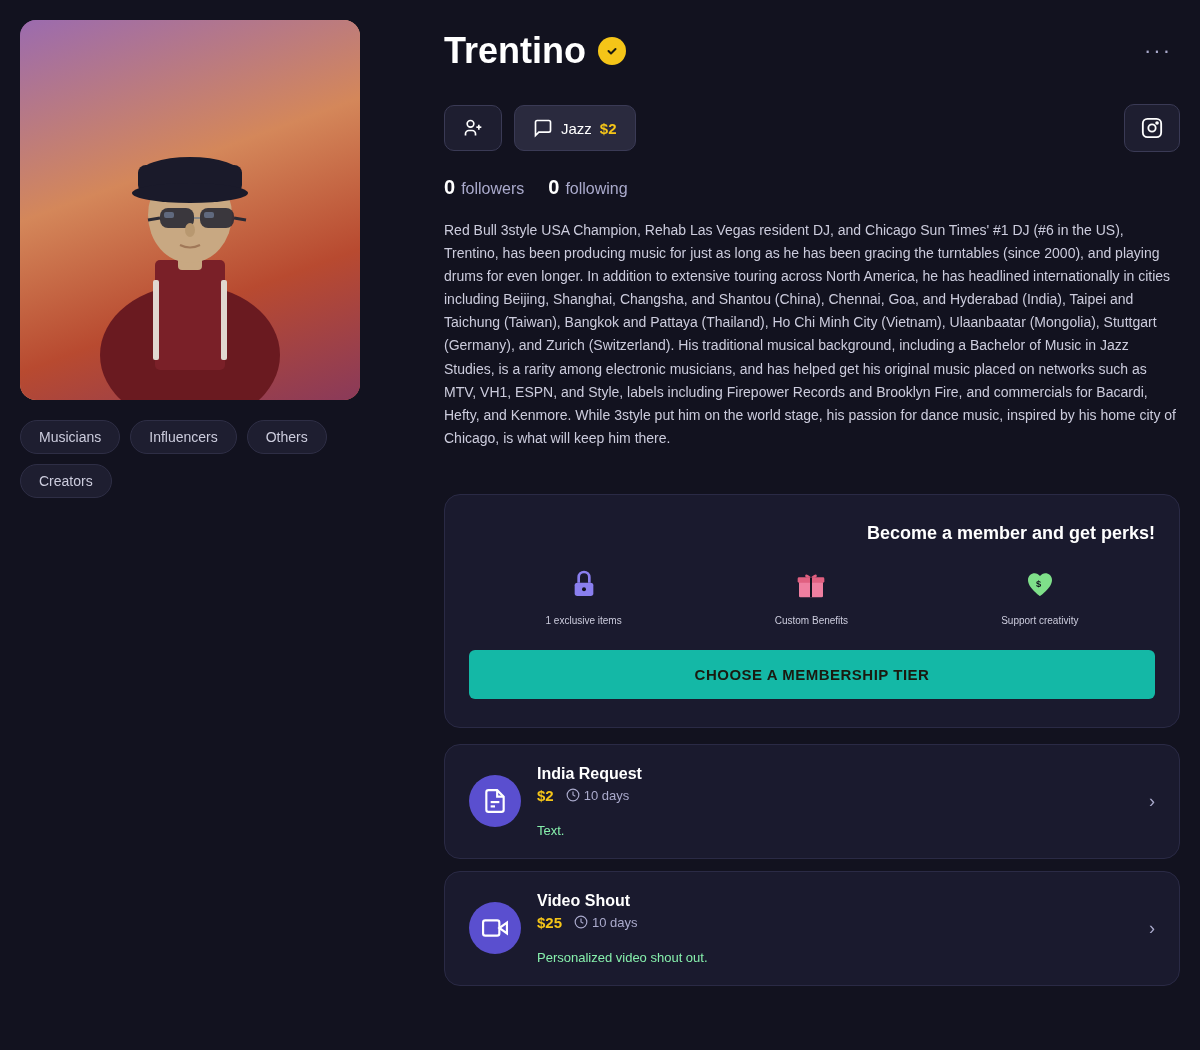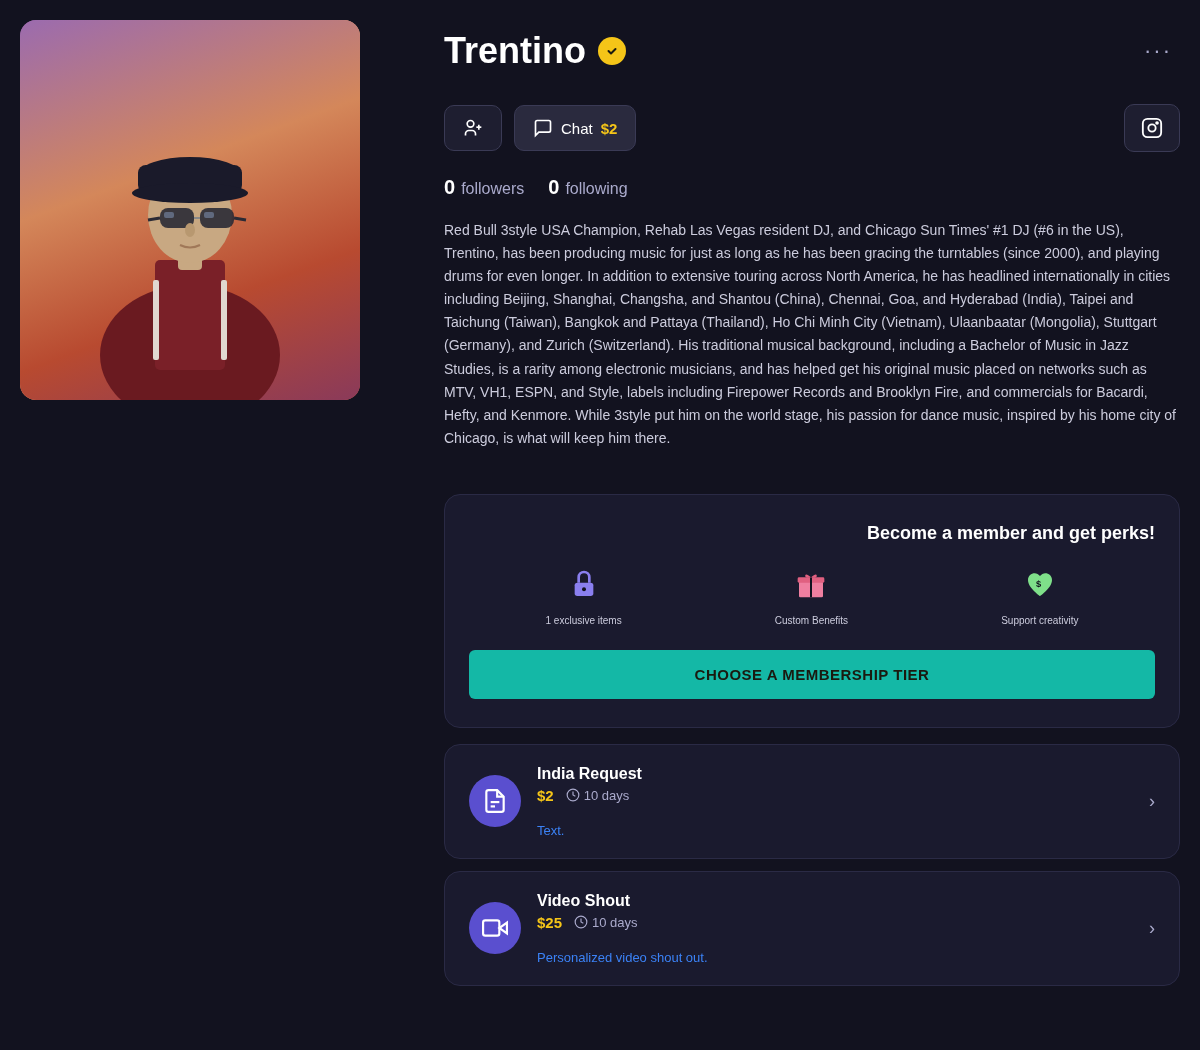--- a/index.html
+++ b/index.html
@@ -309,21 +309,21 @@
     .service-days {
       color: #aaaacc;
       font-size: 13px;
       display: flex;
       align-items: center;
       gap: 4px;
     }
 
     .service-desc {
       font-size: 13px;
-      color: #3b82f6;
+      color: #86efac;
       margin-top: 19px;
     }
 
     .chevron-right {
       color: #aaaacc;
       font-size: 18px;
       flex-shrink: 0;
     }
 
     .lock-icon-purple { color: #8a7fef; }
@@ -367,20 +367,26 @@
           <line x1="100" y1="158" x2="88" y2="160" stroke="#2a2a35" stroke-width="3"></line>
           <line x1="174" y1="158" x2="186" y2="160" stroke="#2a2a35" stroke-width="3"></line>
 
           <ellipse cx="130" cy="170" rx="5" ry="7" fill="#b89870"></ellipse>
 
           <path d="M 120 185 Q 130 190 140 185" stroke="#a07858" stroke-width="2" fill="none"></path>
         </svg>
       </div>
     </div>
 
+    <div class="tags-container">
+      <div class="tag">Musicians</div>
+      <div class="tag">Influencers</div>
+      <div class="tag">Others</div>
+      <div class="tag">Creators</div>
+    </div>
   </div>
 
   <div class="right-col">
 
     <div class="profile-header">
       <div class="profile-name-row">
         <span class="profile-name">Trentino</span>
         <div class="verified-badge">
           <svg width="16" height="16" viewBox="0 0 16 16" fill="none">
             <circle cx="8" cy="8" r="8" fill="#f5c518"></circle>
@@ -398,21 +404,21 @@
             <circle cx="9" cy="7" r="4"></circle>
             <path d="M3 21v-2a4 4 0 0 1 4-4h4a4 4 0 0 1 4 4v2"></path>
             <line x1="19" y1="8" x2="19" y2="14"></line>
             <line x1="16" y1="11" x2="22" y2="11"></line>
           </svg>
         </button>
         <button class="btn-chat">
           <svg width="20" height="20" viewBox="0 0 24 24" fill="none" stroke="currentColor" stroke-width="2">
             <path d="M21 15a2 2 0 0 1-2 2H7l-4 4V5a2 2 0 0 1 2-2h14a2 2 0 0 1 2 2z"></path>
           </svg>
-          <span>Chat</span>
+          <span>Jazz</span>
           <span class="chat-price">$2</span>
         </button>
       </div>
       <button class="btn-instagram">
         <svg width="22" height="22" viewBox="0 0 24 24" fill="none" stroke="currentColor" stroke-width="2">
           <rect x="2" y="2" width="20" height="20" rx="5" ry="5"></rect>
           <circle cx="12" cy="12" r="4"></circle>
           <circle cx="17.5" cy="6.5" r="1" fill="currentColor"></circle>
         </svg>
       </button>

